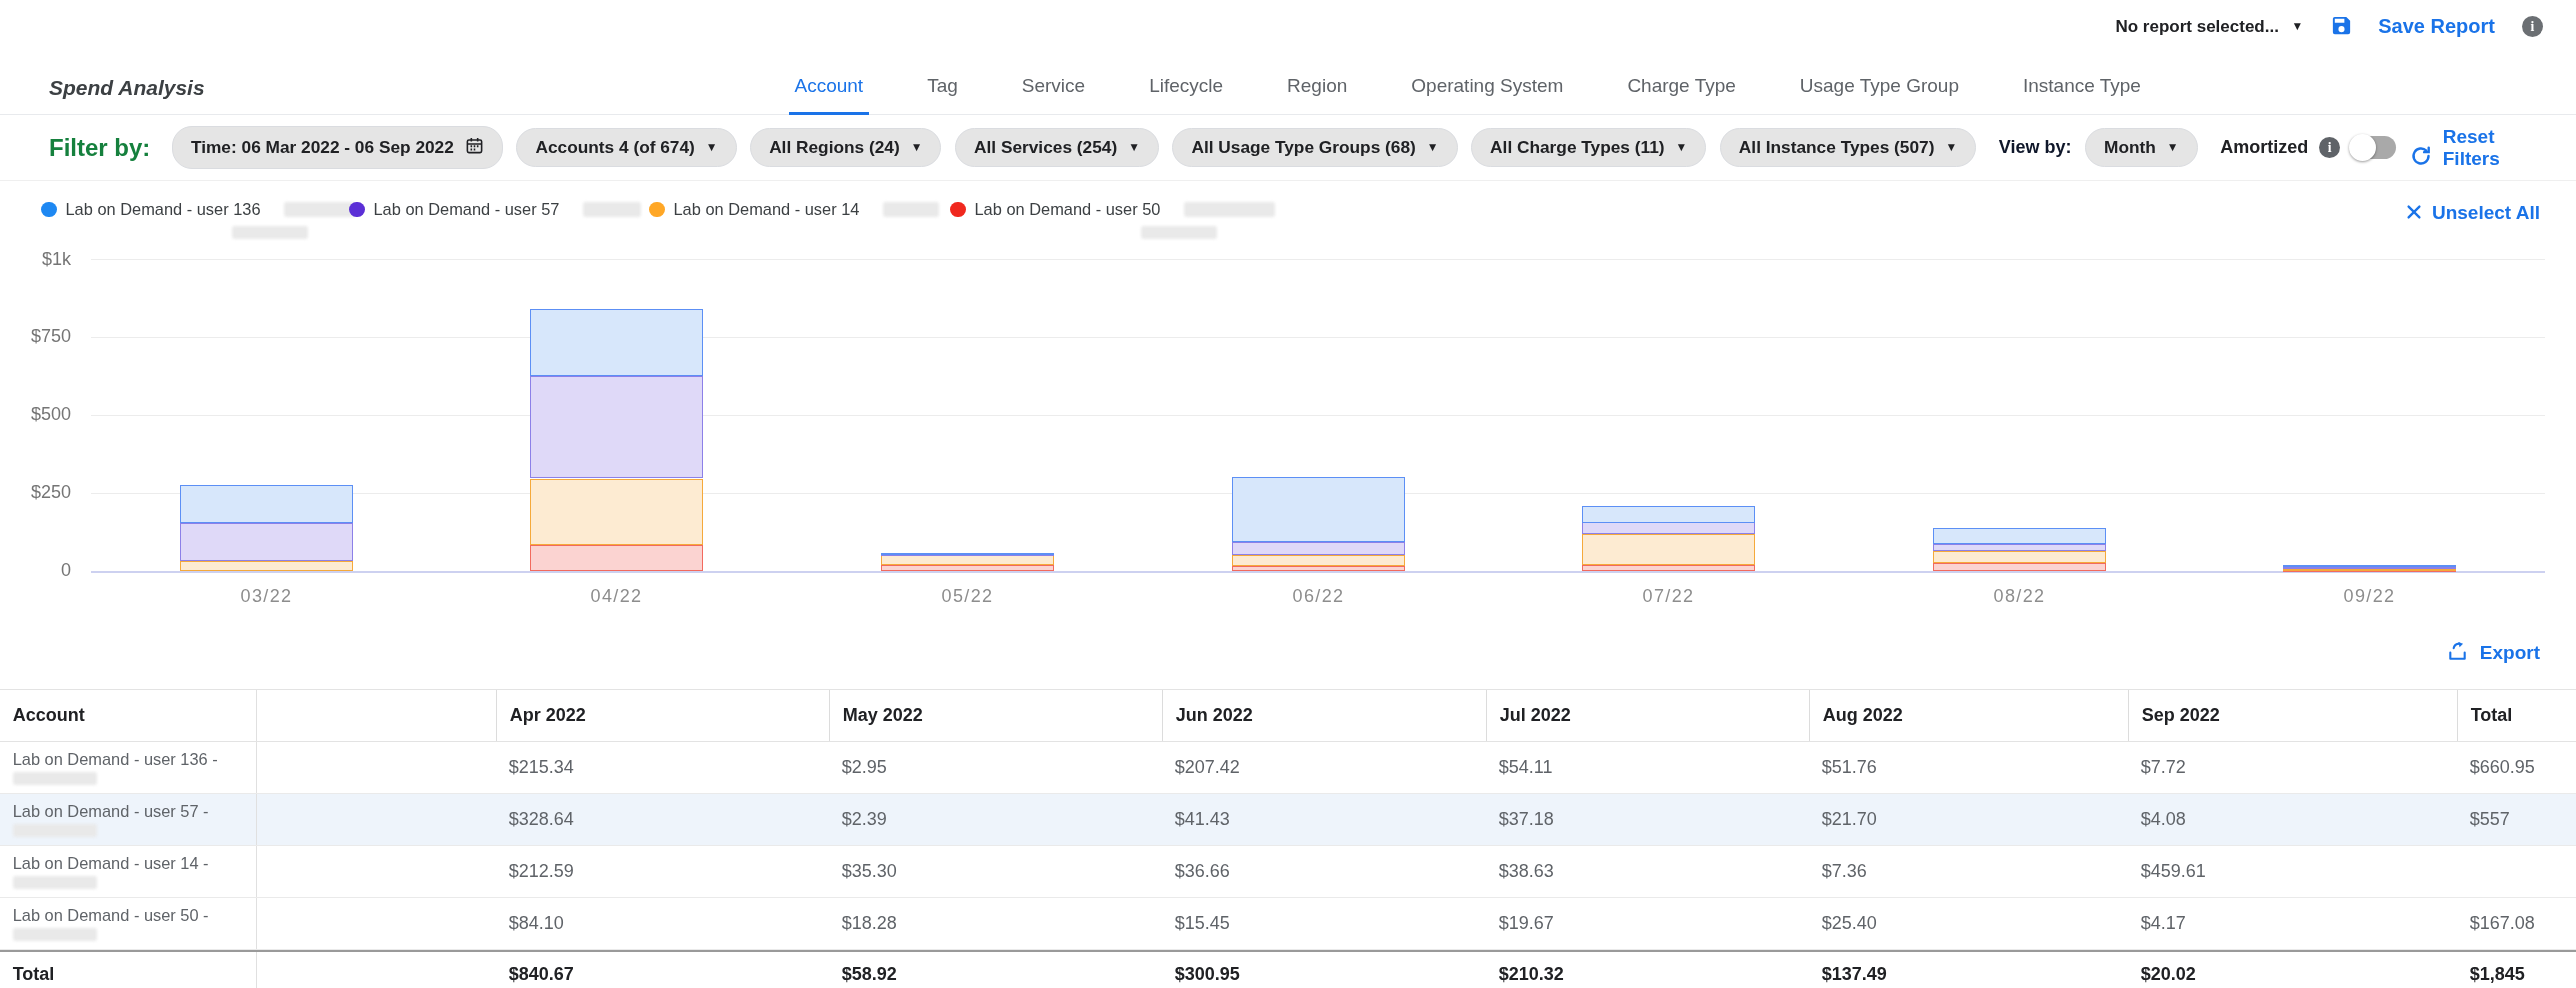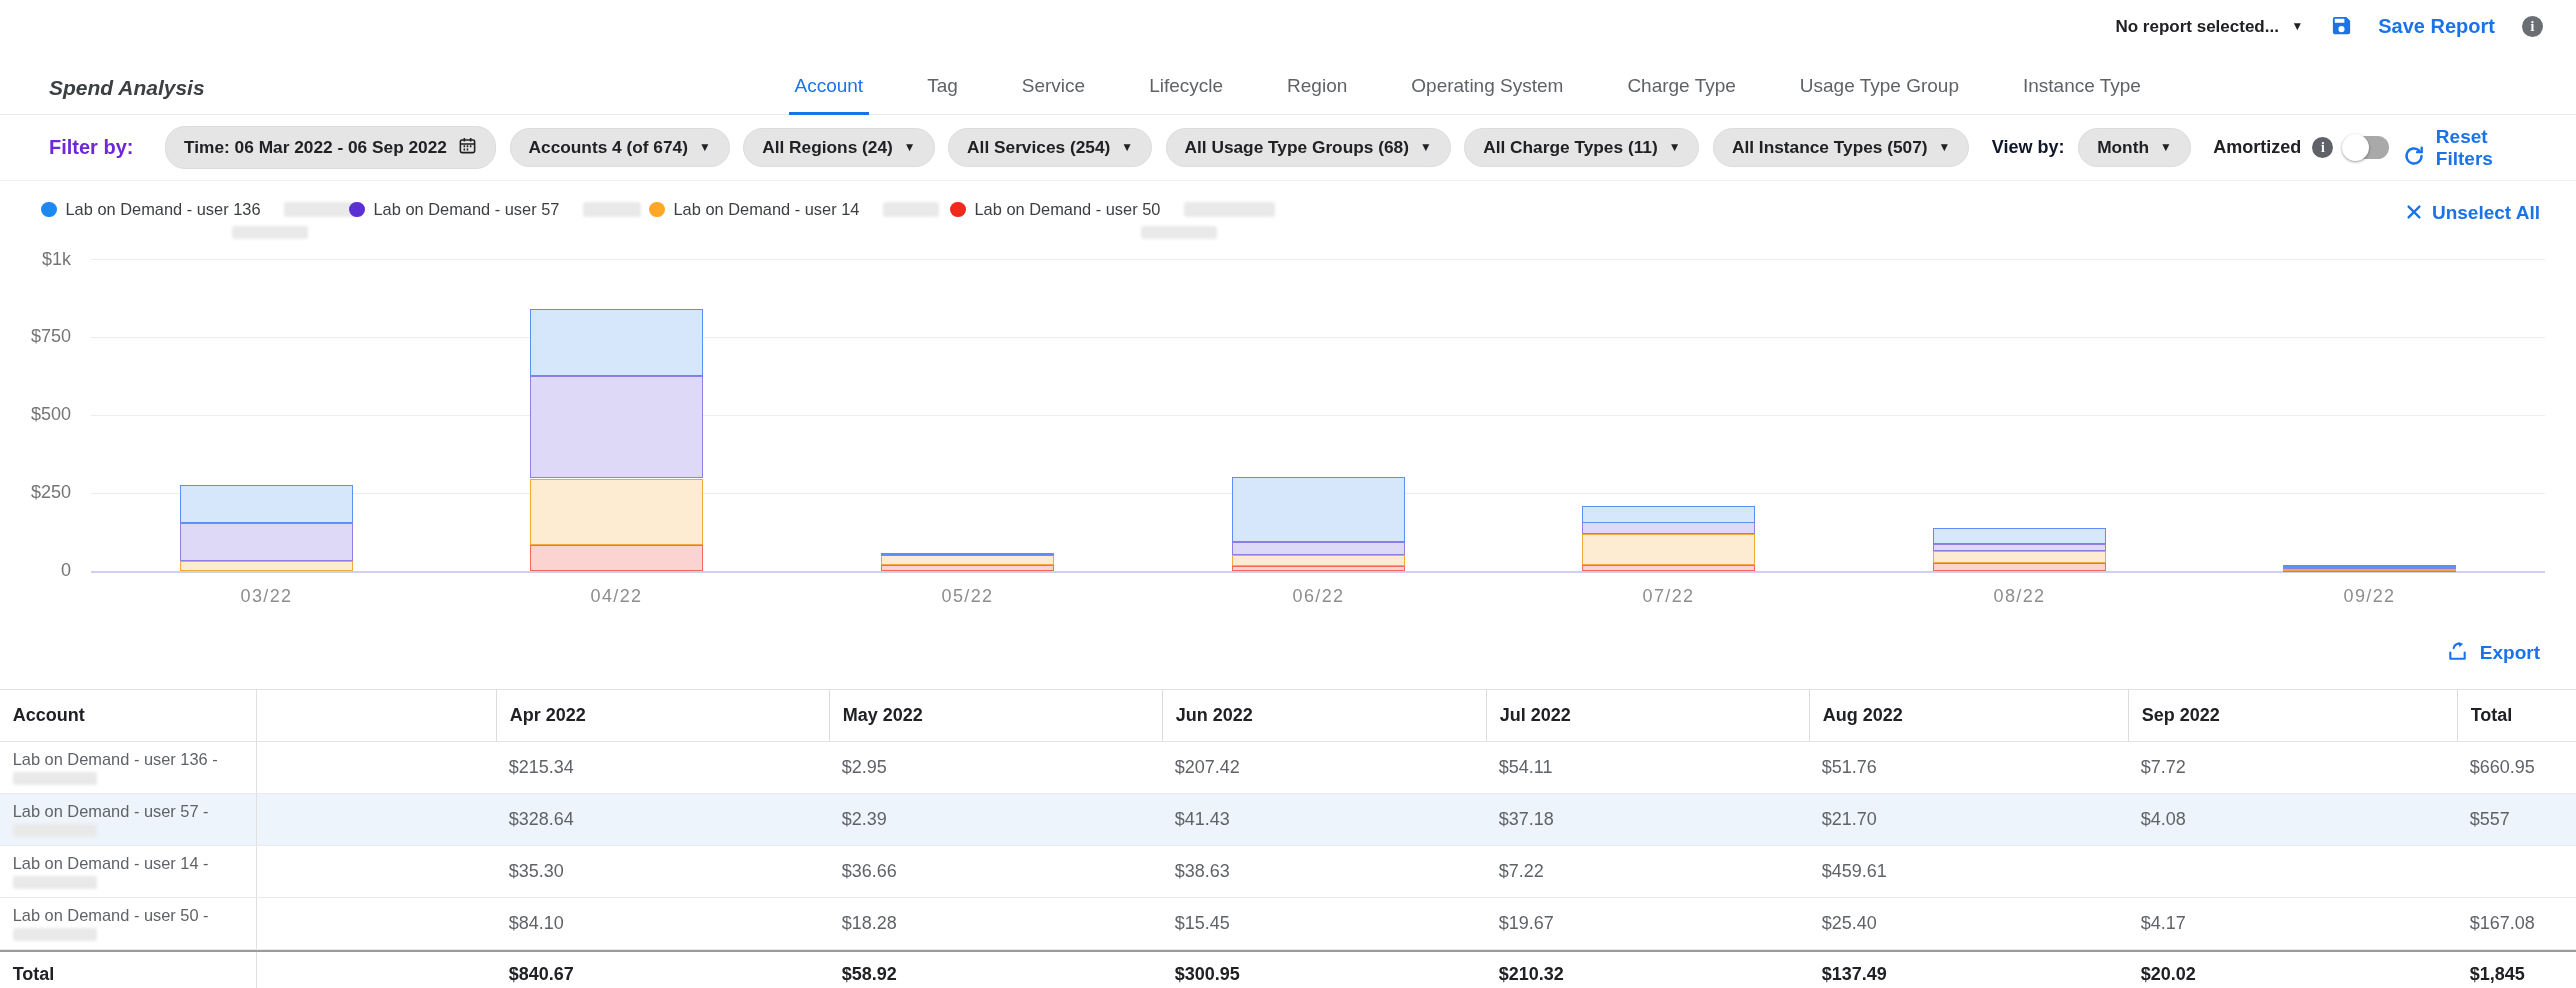--- a/index.html
+++ b/index.html
@@ -20,21 +20,21 @@
   
   .title-row{position:absolute;top:58px;left:0;right:0;height:56px;border-bottom:0.9px solid #E8EAED;}
   .page-title{position:absolute;left:49px;bottom:14.5px;font-size:21px;font-weight:bold;color:#3C4043;font-style:italic;}
   .tabs{position:absolute;left:789px;bottom:-0.9px;display:flex;gap:53px;}
   .tab{padding:0 5.5px 14.5px 5.5px;font-size:19px;color:#5F6368;cursor:pointer;border-bottom:3.6px solid transparent;}
   .tab.active{color:#1A73E8;border-bottom-color:#1A73E8;}
 
   
   .filter-row{position:absolute;top:115px;left:0;right:0;height:66px;display:flex;align-items:center;
               padding:0 33px 0 49px;gap:13.6px;border-bottom:0.9px solid #EFEFEF;box-sizing:border-box;}
-  .filter-label{font-size:20px;font-weight:bold;color:#6d28d9;margin-right:18px;white-space:nowrap;}
+  .filter-label{font-size:24px;font-weight:bold;color:#15803d;margin-right:8px;white-space:nowrap;}
   .pills{display:flex;gap:13.6px;align-items:center;}
   .pill{display:flex;align-items:center;gap:11px;border:0.9px solid #DADCE0;border-radius:20px;
         padding:8.2px 18px;background:#e5e5e5;font-size:17.3px;font-weight:bold;color:#202124;
         white-space:nowrap;cursor:pointer;}
   .pill svg{flex:0 0 auto;}
   .viewby-label{font-size:18px;font-weight:bold;color:#0f172a;margin-left:9px;white-space:nowrap;}
   .amortized{display:flex;align-items:center;gap:11px;margin-left:9px;}
   .amortized .txt{font-size:18px;font-weight:bold;color:#202124;}
   .toggle{position:relative;width:45px;height:23.6px;border-radius:11.8px;background:#A9A9A9;cursor:pointer;}
   .toggle .knob{position:absolute;left:-1.8px;top:-1.8px;width:27px;height:27px;border-radius:50%;
@@ -297,24 +297,25 @@
         <div class="cell mcol">$21.70</div>
         <div class="cell mcol">$4.08</div>
         <div class="cell mcol">$557</div>
       </div>
       <div class="t-row t-data">
         <div class="cell acct">
           <span class="nm">Lab on Demand - user 14 -</span>
           <span class="redact" style="width: 84px; height: 12.7px;"></span>
         </div>
         <div class="cell"></div>
+        <div class="cell mcol">$212.59</div>
         <div class="cell mcol">$35.30</div>
         <div class="cell mcol">$36.66</div>
         <div class="cell mcol">$38.63</div>
-        <div class="cell mcol">$7.22</div>
+        <div class="cell mcol">$7.36</div>
         <div class="cell mcol">$459.61</div>
       </div>
       <div class="t-row t-data">
         <div class="cell acct">
           <span class="nm">Lab on Demand - user 50 -</span>
           <span class="redact" style="width: 84px; height: 12.7px;"></span>
         </div>
         <div class="cell"></div>
         <div class="cell mcol">$84.10</div>
         <div class="cell mcol">$18.28</div>

